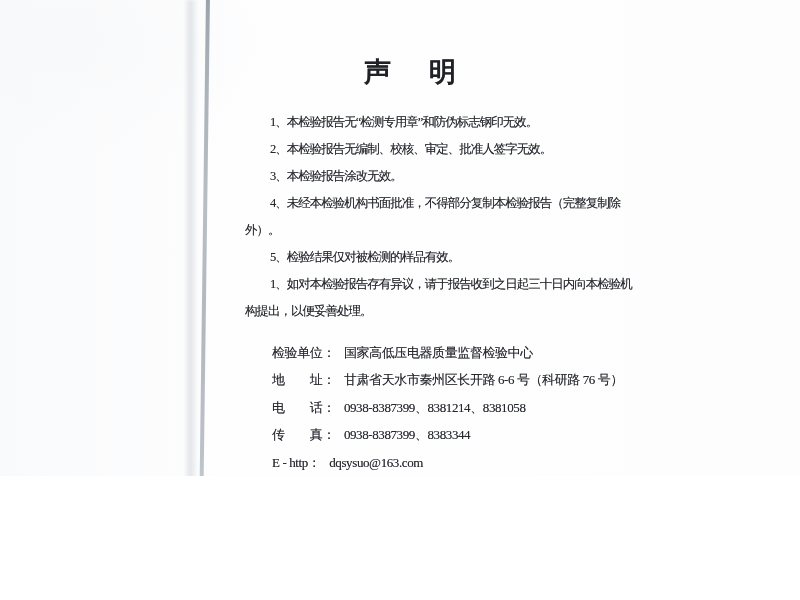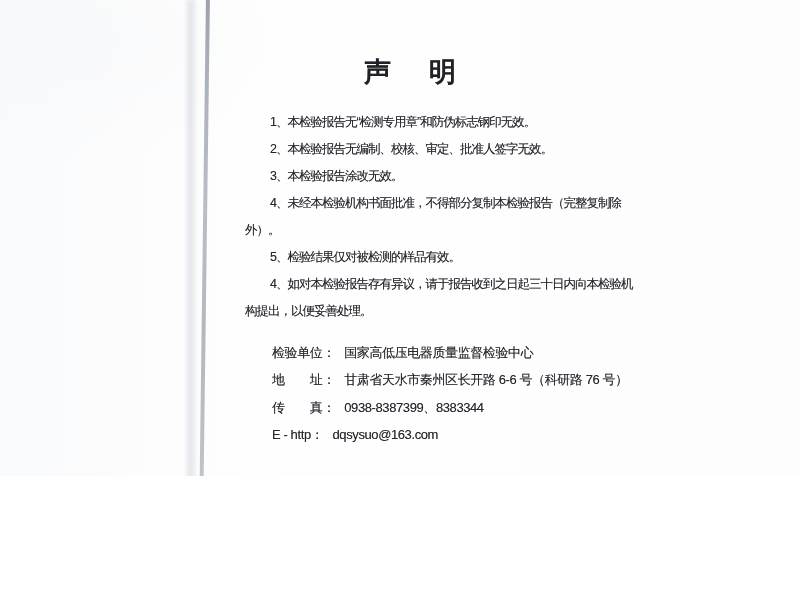--- a/index.html
+++ b/index.html
@@ -7,21 +7,21 @@
     padding: 0;
     width: 800px;
     height: 600px;
     background: #ffffff;
     overflow: hidden;
   }
   .scan-page {
     position: relative;
     width: 800px;
     height: 476px;
-    font-family: Liberation Sans, sans-serif;
+    font-family: Liberation Serif, serif;
     color: #26282e;
     background:
       radial-gradient(260px 120px at 520px 575px, #f3f4f6 0%, rgba(243,244,246,0) 70%),
       radial-gradient(200px 90px at 620px 555px, #f5f6f8 0%, rgba(245,246,248,0) 70%),
       radial-gradient(300px 160px at 60px 40px, #f8f9fa 0%, rgba(248,249,250,0) 75%),
       linear-gradient(90deg, #f9fafb 0%, #fdfdfe 24%, #fefefe 30%, #fdfdfe 100%);
     overflow: hidden;
   }
 
   
@@ -105,31 +105,35 @@
   <div class="speck"></div>
 
   <div class="page-title">声明</div>
 
   <div class="statements">
     <p>1、本检验报告无“检测专用章”和防伪标志钢印无效。</p>
     <p>2、本检验报告无编制、校核、审定、批准人签字无效。</p>
     <p>3、本检验报告涂改无效。</p>
     <p>4、未经本检验机构书面批准，不得部分复制本检验报告（完整复制除外）。</p>
     <p>5、检验结果仅对被检测的样品有效。</p>
-    <p>4、如对本检验报告存有异议，请于报告收到之日起三十日内向本检验机构提出，以便妥善处理。</p>
+    <p>1、如对本检验报告存有异议，请于报告收到之日起三十日内向本检验机构提出，以便妥善处理。</p>
   </div>
 
   <div class="contacts">
     <p>
       <span class="contact-label">检验单位：</span>
       <span class="contact-value">国家高低压电器质量监督检验中心</span>
     </p>
     <p>
       <span class="contact-label">地　　址：</span>
       <span class="contact-value">甘肃省天水市秦州区长开路 6-6 号（科研路 76 号）</span>
+    </p>
+    <p>
+      <span class="contact-label">电　　话：</span>
+      <span class="contact-value">0938-8387399、8381214、8381058</span>
     </p>
     <p>
       <span class="contact-label">传　　真：</span>
       <span class="contact-value">0938-8387399、8383344</span>
     </p>
     <p>
       <span class="contact-label">E - http：</span>
       <span class="contact-value">dqsysuo@163.com</span>
     </p>
   </div>

